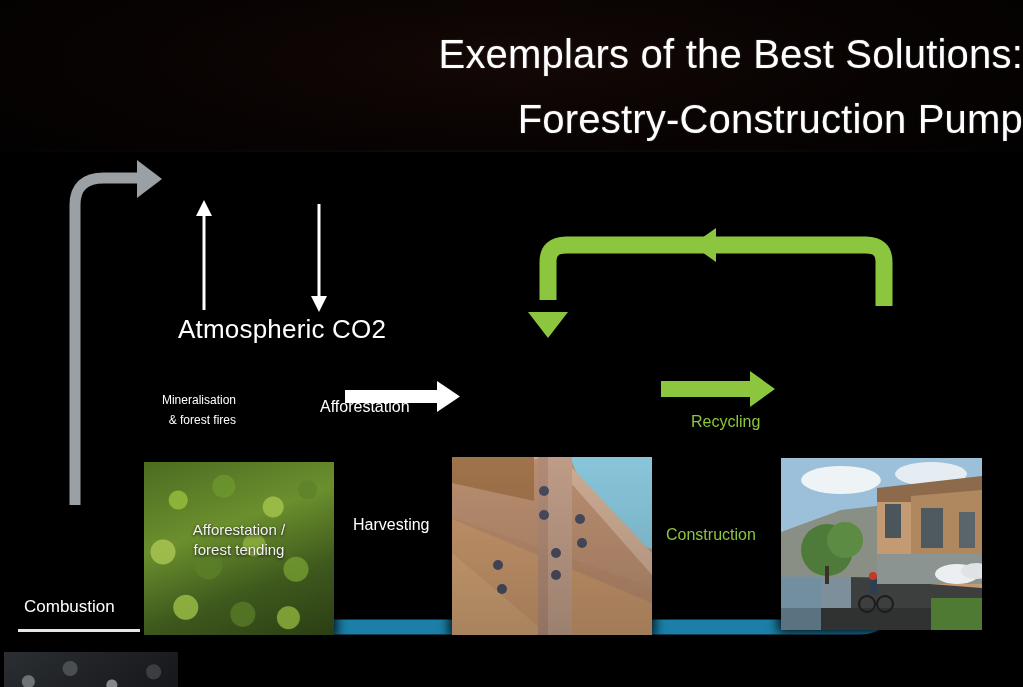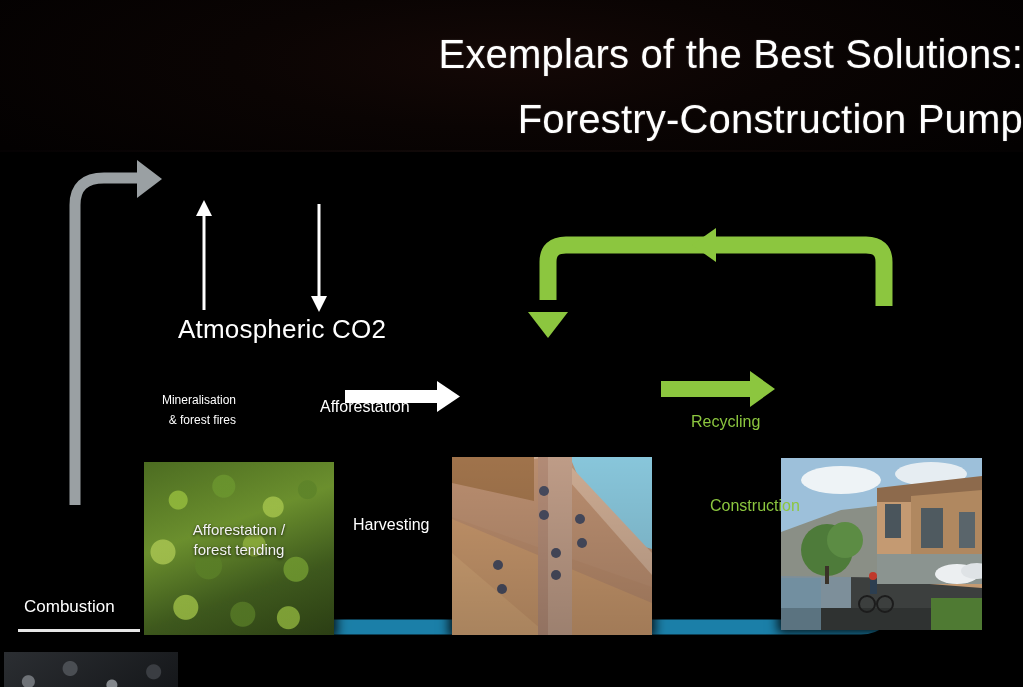--- a/index.html
+++ b/index.html
@@ -105,21 +105,21 @@
 
   
   .lbl{position:absolute;color:#ffffff;font-size:17px;line-height:21px;white-space:nowrap;text-align:right;}
   .lbl.green{color:#8cc63f;}
   #lbl-atmospheric{left:178px;top:167px;font-size:26px;letter-spacing:.2px;}
   #lbl-mineral{left:86px;top:238px;font-size:12px;line-height:20px;white-space:normal;width:150px;}
   #lbl-photo{left:320px;top:244px;font-size:16px;}
   #lbl-harvest{left:353px;top:362px;font-size:16px;}
   #lbl-combustion{left:24px;top:444px;font-size:17px;}
   #lbl-recycling{left:676px;top:259px;font-size:16px;margin-left:15px;}
-  #lbl-construction{left:666px;top:343px;font-size:16px;margin-left:44px;}
+  #lbl-construction{left:666px;top:372px;font-size:16px;}
 
   #caption{
     position:absolute;left:0;top:533px;width:1023px;text-align:center;
     color:#8cc63f;font-size:18px;line-height:27px;
   }
 
   
   svg.layer{position:absolute;left:0;top:0;width:1023px;height:687px;pointer-events:none;}
 
   .white-line{position:absolute;background:#e6e6e6;}

